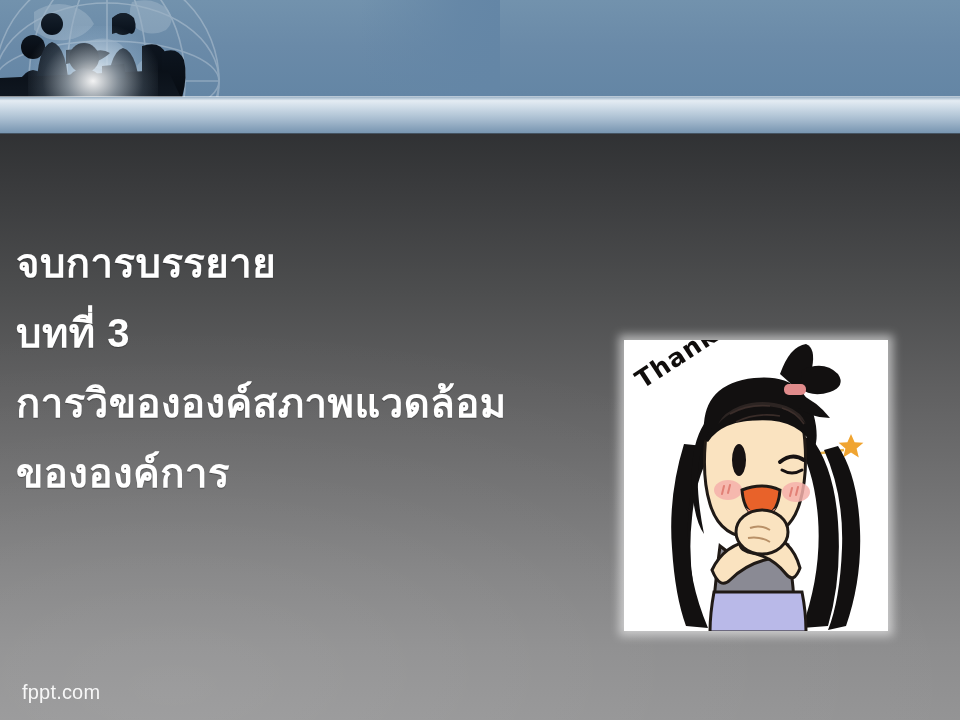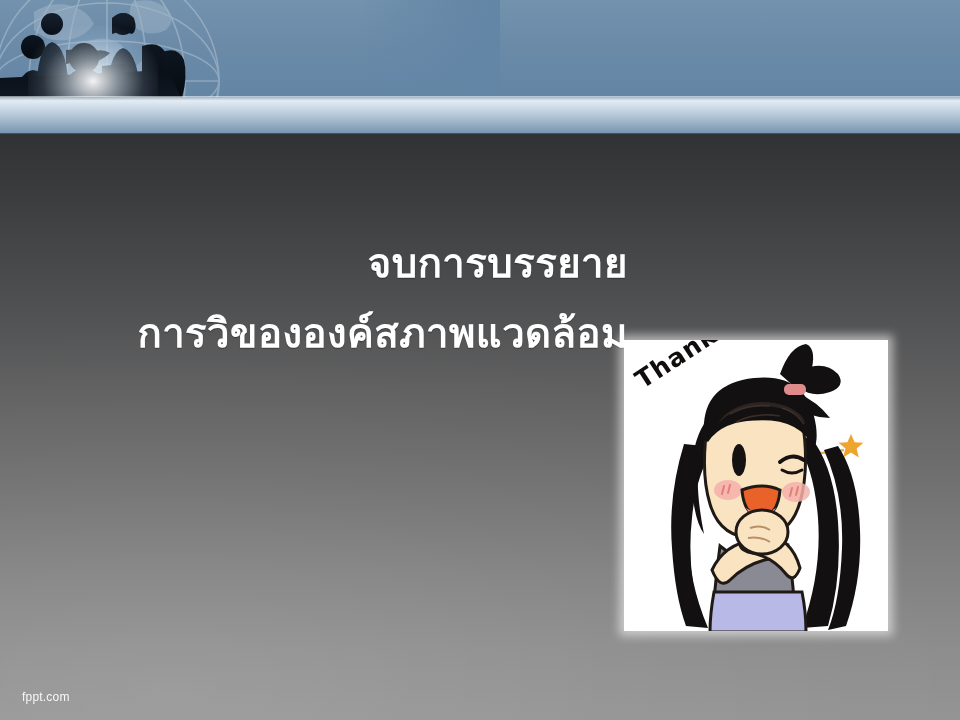--- a/index.html
+++ b/index.html
@@ -93,24 +93,24 @@
     position: absolute;
     left: 28px; top: 26px;
     width: 130px; height: 110px;
     background: radial-gradient(ellipse at center, rgba(255,255,255,0.95) 0%, rgba(225,238,248,0.55) 28%, rgba(190,215,235,0.16) 55%, rgba(255,255,255,0) 76%);
     pointer-events: none;
   }
 
   
   .title-block {
     position: absolute;
-    left: 8px;
+    left: 16px;
     top: 228px;
     width: 620px;
-    text-align: right;
+    text-align: left;
     color: #ffffff;
   }
   .title-line {
     font-weight: bold;
     font-size: 40px;
     line-height: 70px;
     color: #ffffff;
     letter-spacing: 0.5px;
     text-shadow: 0 1px 1px rgba(0,0,0,0.35);
     white-space: nowrap;
@@ -141,21 +141,21 @@
     color: #100d0c;
     letter-spacing: 1px;
     white-space: nowrap;
   }
 
   
   .watermark {
     position: absolute;
     left: 22px;
     bottom: 16px;
-    font-size: 12px;
+    font-size: 20px;
     color: #ffffff;
     opacity: 0.92;
     letter-spacing: 0.2px;
   }
 </style>
 </head>
 <body>
 
 <div class="slide">
 
@@ -255,21 +255,23 @@
     <div class="glow"></div>
     <div class="scene-fade"></div>
     <div class="banner-horizon-line"></div>
     <div class="banner-horizon"></div>
   </div>
 
   <div class="slide-sheen"></div>
 
   <div class="title-block">
     <div class="title-line">จบการบรรยาย</div>
+    <div class="title-line">บทที่ 3</div>
     <div class="title-line">การวิขององค์สภาพแวดล้อม</div>
+    <div class="title-line">ขององค์การ</div>
   </div>
 
   <div class="thanks-img">
     <div class="thanks-inner">
       <svg viewBox="0 0 264 291" width="264" height="291">
         <defs>
           <clipPath id="frameClip">
               <rect x="0" y="0" width="264" height="291"></rect>
             </clipPath>
         </defs>

